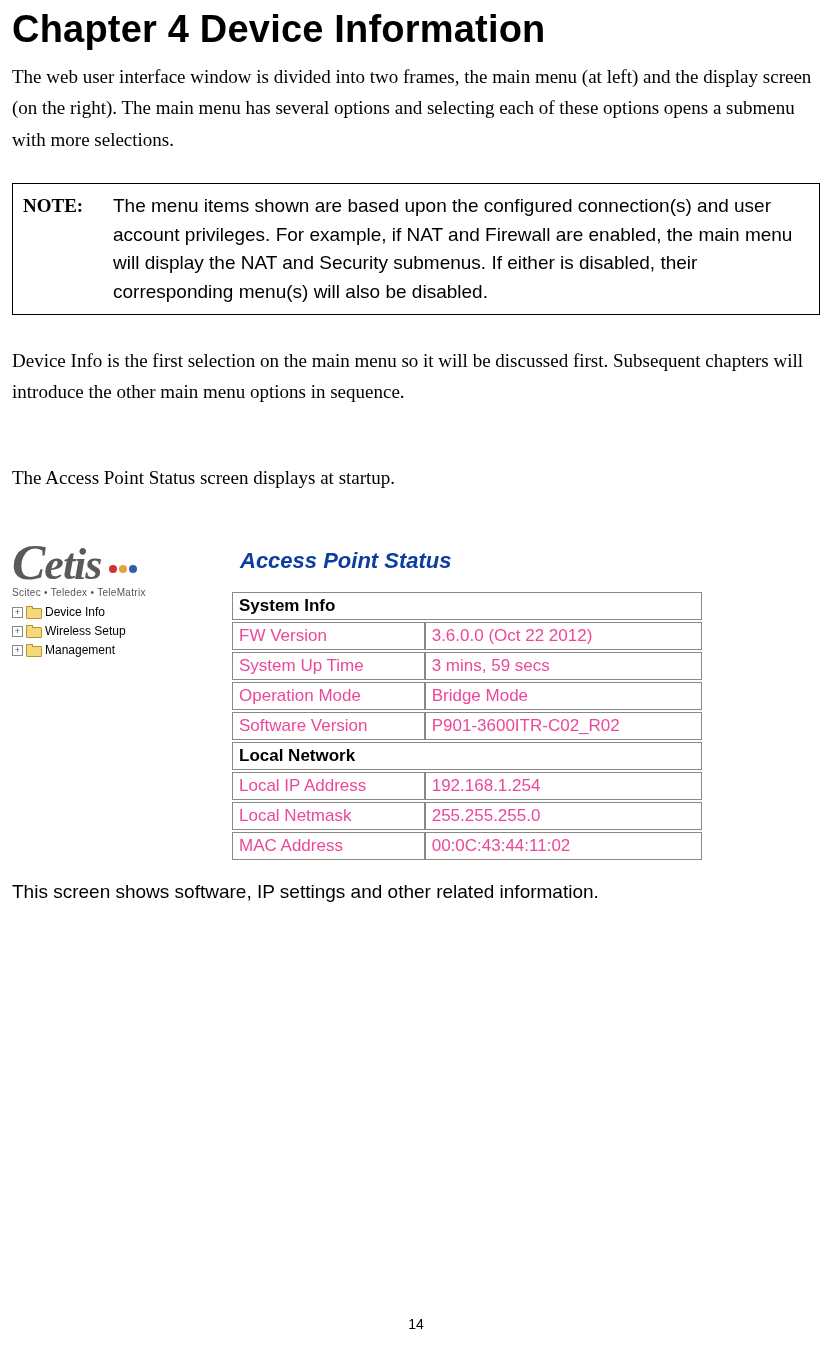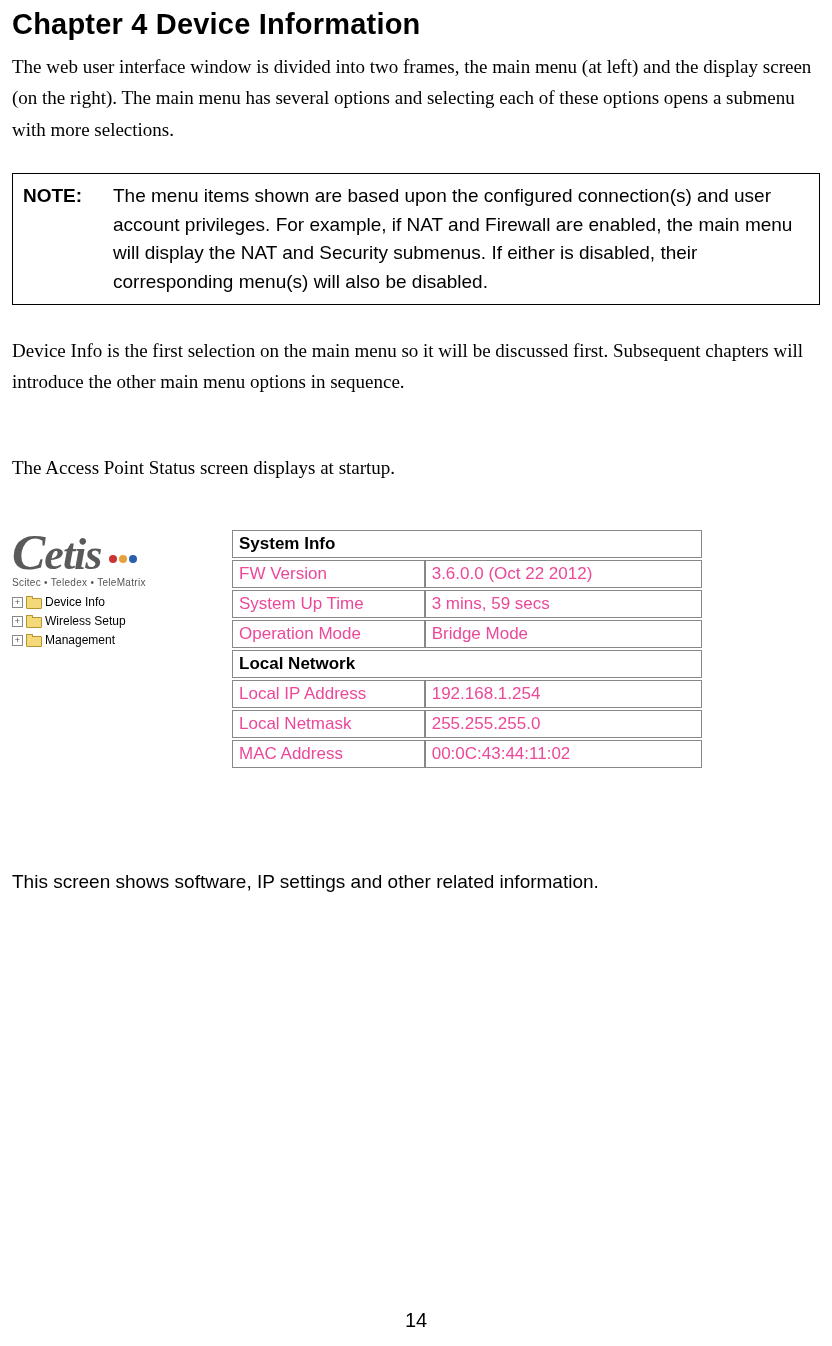--- a/index.html
+++ b/index.html
@@ -11,41 +11,42 @@
     background:#fff;
   }
   .page{
     width:832px;
     height:1346px;
     position:relative;
     box-sizing:border-box;
     padding:8px 12px 0 12px;
   }
   h1{
-    font-size:29px;
+    font-size:38px;
     font-weight:bold;
     margin:0 0 10px 0;
     letter-spacing:0.2px;
   }
   .para{
     line-height:1.65;
     margin-bottom:28px;
     font-family:Liberation Serif, serif;
   }
   .note-box{
     border:1px solid #000;
     padding:8px 10px 8px 10px;
     margin-bottom:30px;
     display:flex;
     line-height:1.5;
   }
   .note-label{
     font-weight:bold;
     width:90px;
     flex-shrink:0;
+    font-family:Liberation Serif, serif;
   }
   .note-body{flex:1;}
   .gap{height:26px;}
   .screenshot{
     margin-top:40px;
     width:760px;
     height:300px;
     position:relative;
   }
   
@@ -120,21 +121,21 @@
   table.status td.k{width:41%;}
   table.status tr.section td{
     font-weight:bold;color:#000;
   }
   .footer-num{
     position:absolute;
     bottom:14px;
     left:0;
     width:100%;
     text-align:center;
-    font-size:20px;
+    font-size:14px;
   }
   .closing{margin-top:44px;line-height:1.6;}
 </style>
 </head>
 <body>
 
 <div class="page">
   <h1>Chapter 4 Device Information</h1>
 
   <div class="para">The web user interface window is divided into two frames, the main menu (at left) and the display screen (on the right). The main menu has several options and selecting each of these options opens a submenu with more selections.</div>
@@ -175,37 +176,42 @@
         <span>Wireless Setup</span>
       </div>
       <div class="tree-row">
         <span class="plusbox">+</span>
         <span class="folder"></span>
         <span>Management</span>
       </div>
     </div>
 
     <div class="panel">
+      <div class="panel-title">Access Point Status</div>
       <table class="status">
         <tbody>
             <tr class="section">
               <td colspan="2">System Info</td>
             </tr>
         <tr>
               <td class="k">FW Version</td>
               <td>3.6.0.0 (Oct 22 2012)</td>
             </tr>
         <tr>
               <td class="k">System Up Time</td>
               <td>3 mins, 59 secs</td>
             </tr>
         <tr>
               <td class="k">Operation Mode</td>
               <td>Bridge Mode</td>
             </tr>
+        <tr>
+              <td class="k">Software Version</td>
+              <td>P901-3600ITR-C02_R02</td>
+            </tr>
         <tr class="section">
               <td colspan="2">Local Network</td>
             </tr>
         <tr>
               <td class="k">Local IP Address</td>
               <td>192.168.1.254</td>
             </tr>
         <tr>
               <td class="k">Local Netmask</td>
               <td>255.255.255.0</td>

